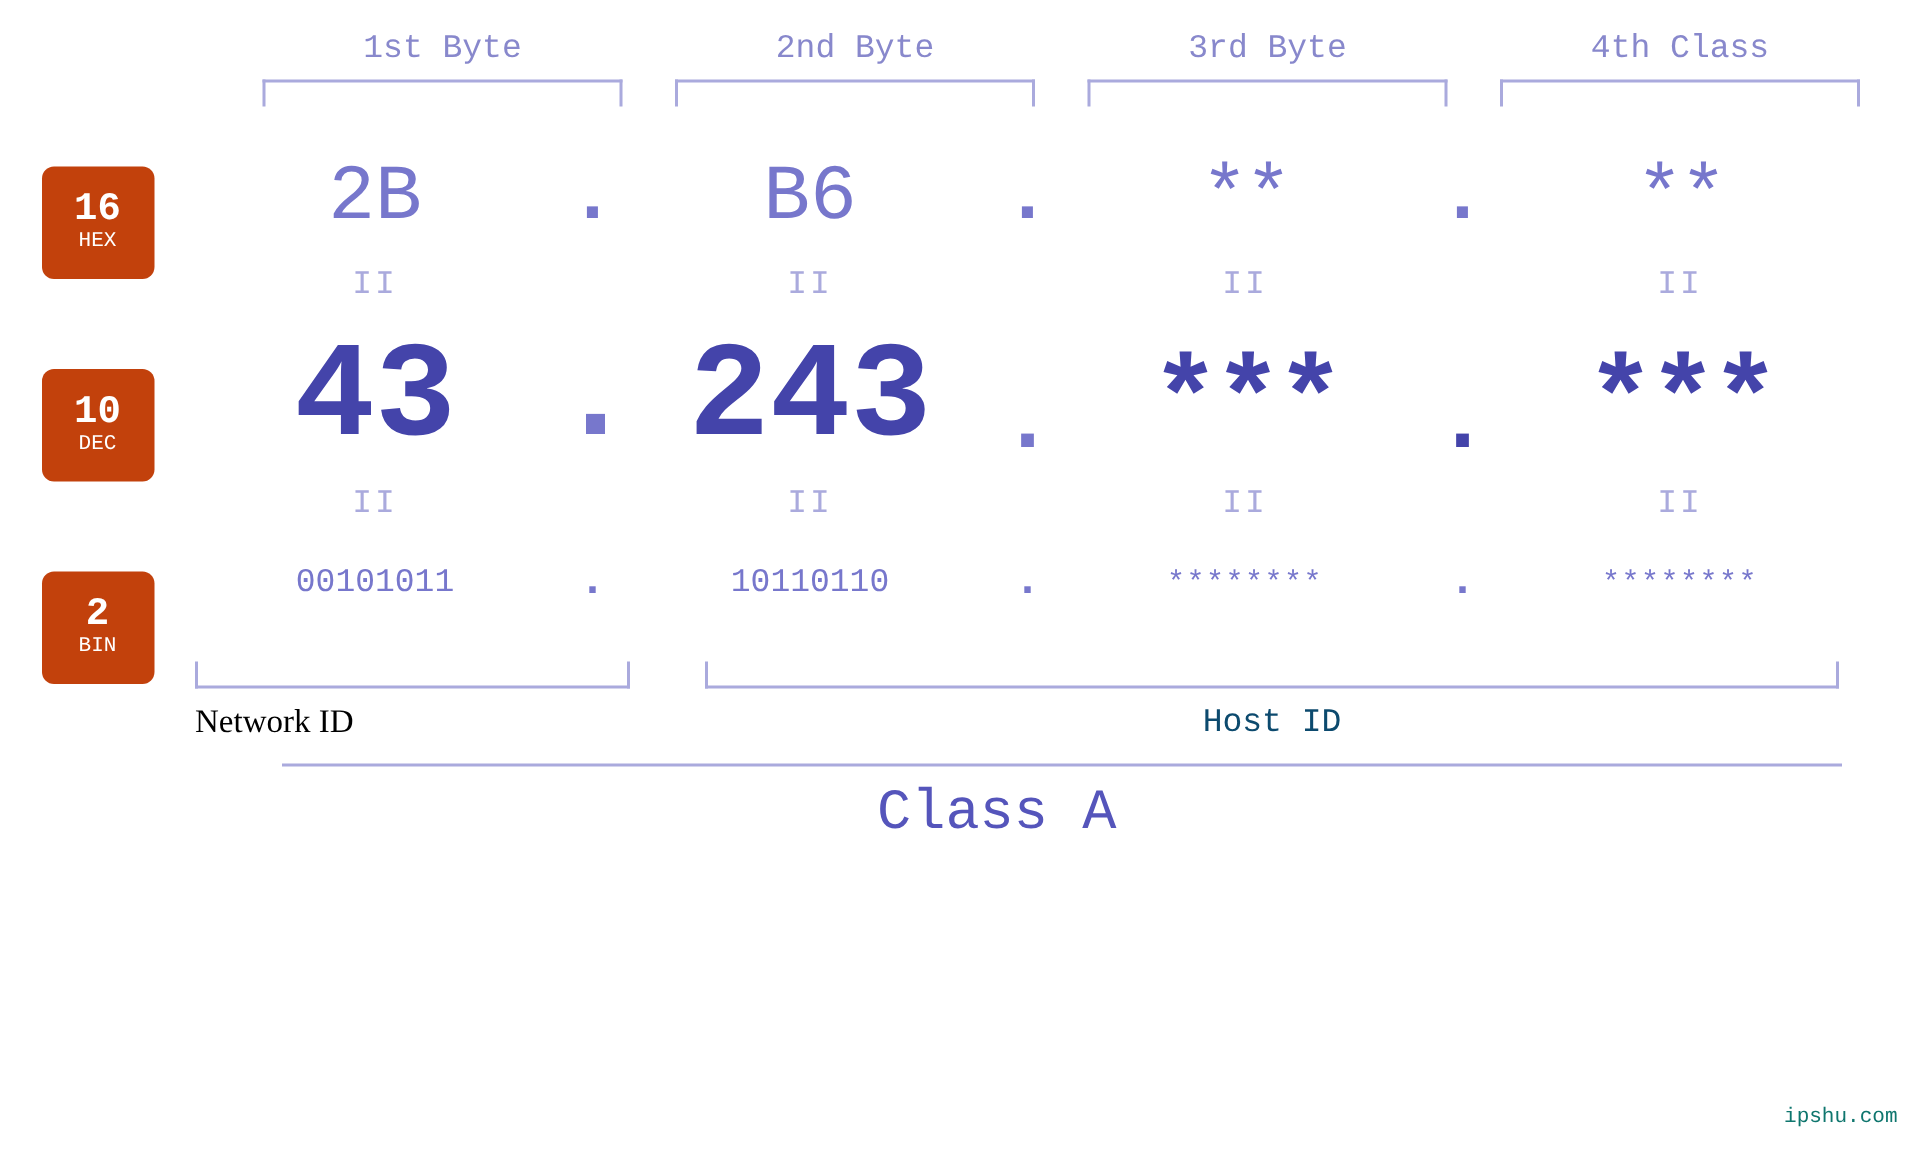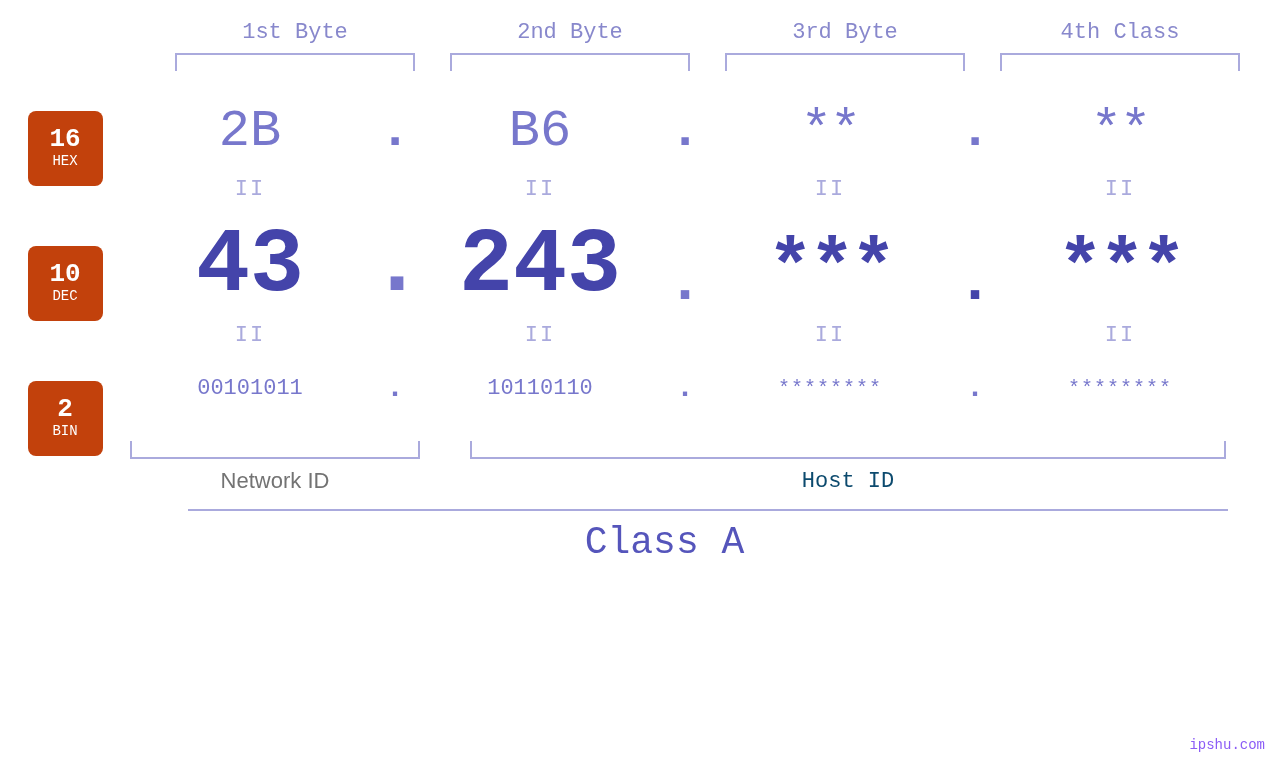--- a/index.html
+++ b/index.html
@@ -221,24 +221,24 @@
     .id-labels-row {
       display: flex;
       flex-direction: row;
       align-items: center;
       height: 40px;
       margin-top: 2px;
     }
 
     .net-label {
       width: 290px;
-      text-align: center;
+      text-align: left;
       font-size: 22px;
-      color: #737373;
-      font-family: Liberation Sans, sans-serif;
+      color: #000000;
+      font-family: Liberation Serif, serif;
     }
 
     .host-label {
       width: 756px;
       text-align: center;
       font-size: 22px;
       color: #0c4a6e;
       font-family: 'Courier New', Courier, monospace;
     }
 
@@ -259,21 +259,21 @@
       color: #5555bb;
       font-family: 'Courier New', Courier, monospace;
       padding-left: 44px;
     }
 
     .watermark {
       position: absolute;
       bottom: 14px;
       right: 20px;
       font-size: 14px;
-      color: #8b5cf6;
+      color: #0f766e;
       font-family: 'Courier New', Courier, monospace;
     }
 
     .masked-text {
       font-size: 52px;
       color: #7777cc;
       letter-spacing: -2px;
     }
 
     .dec-masked {

